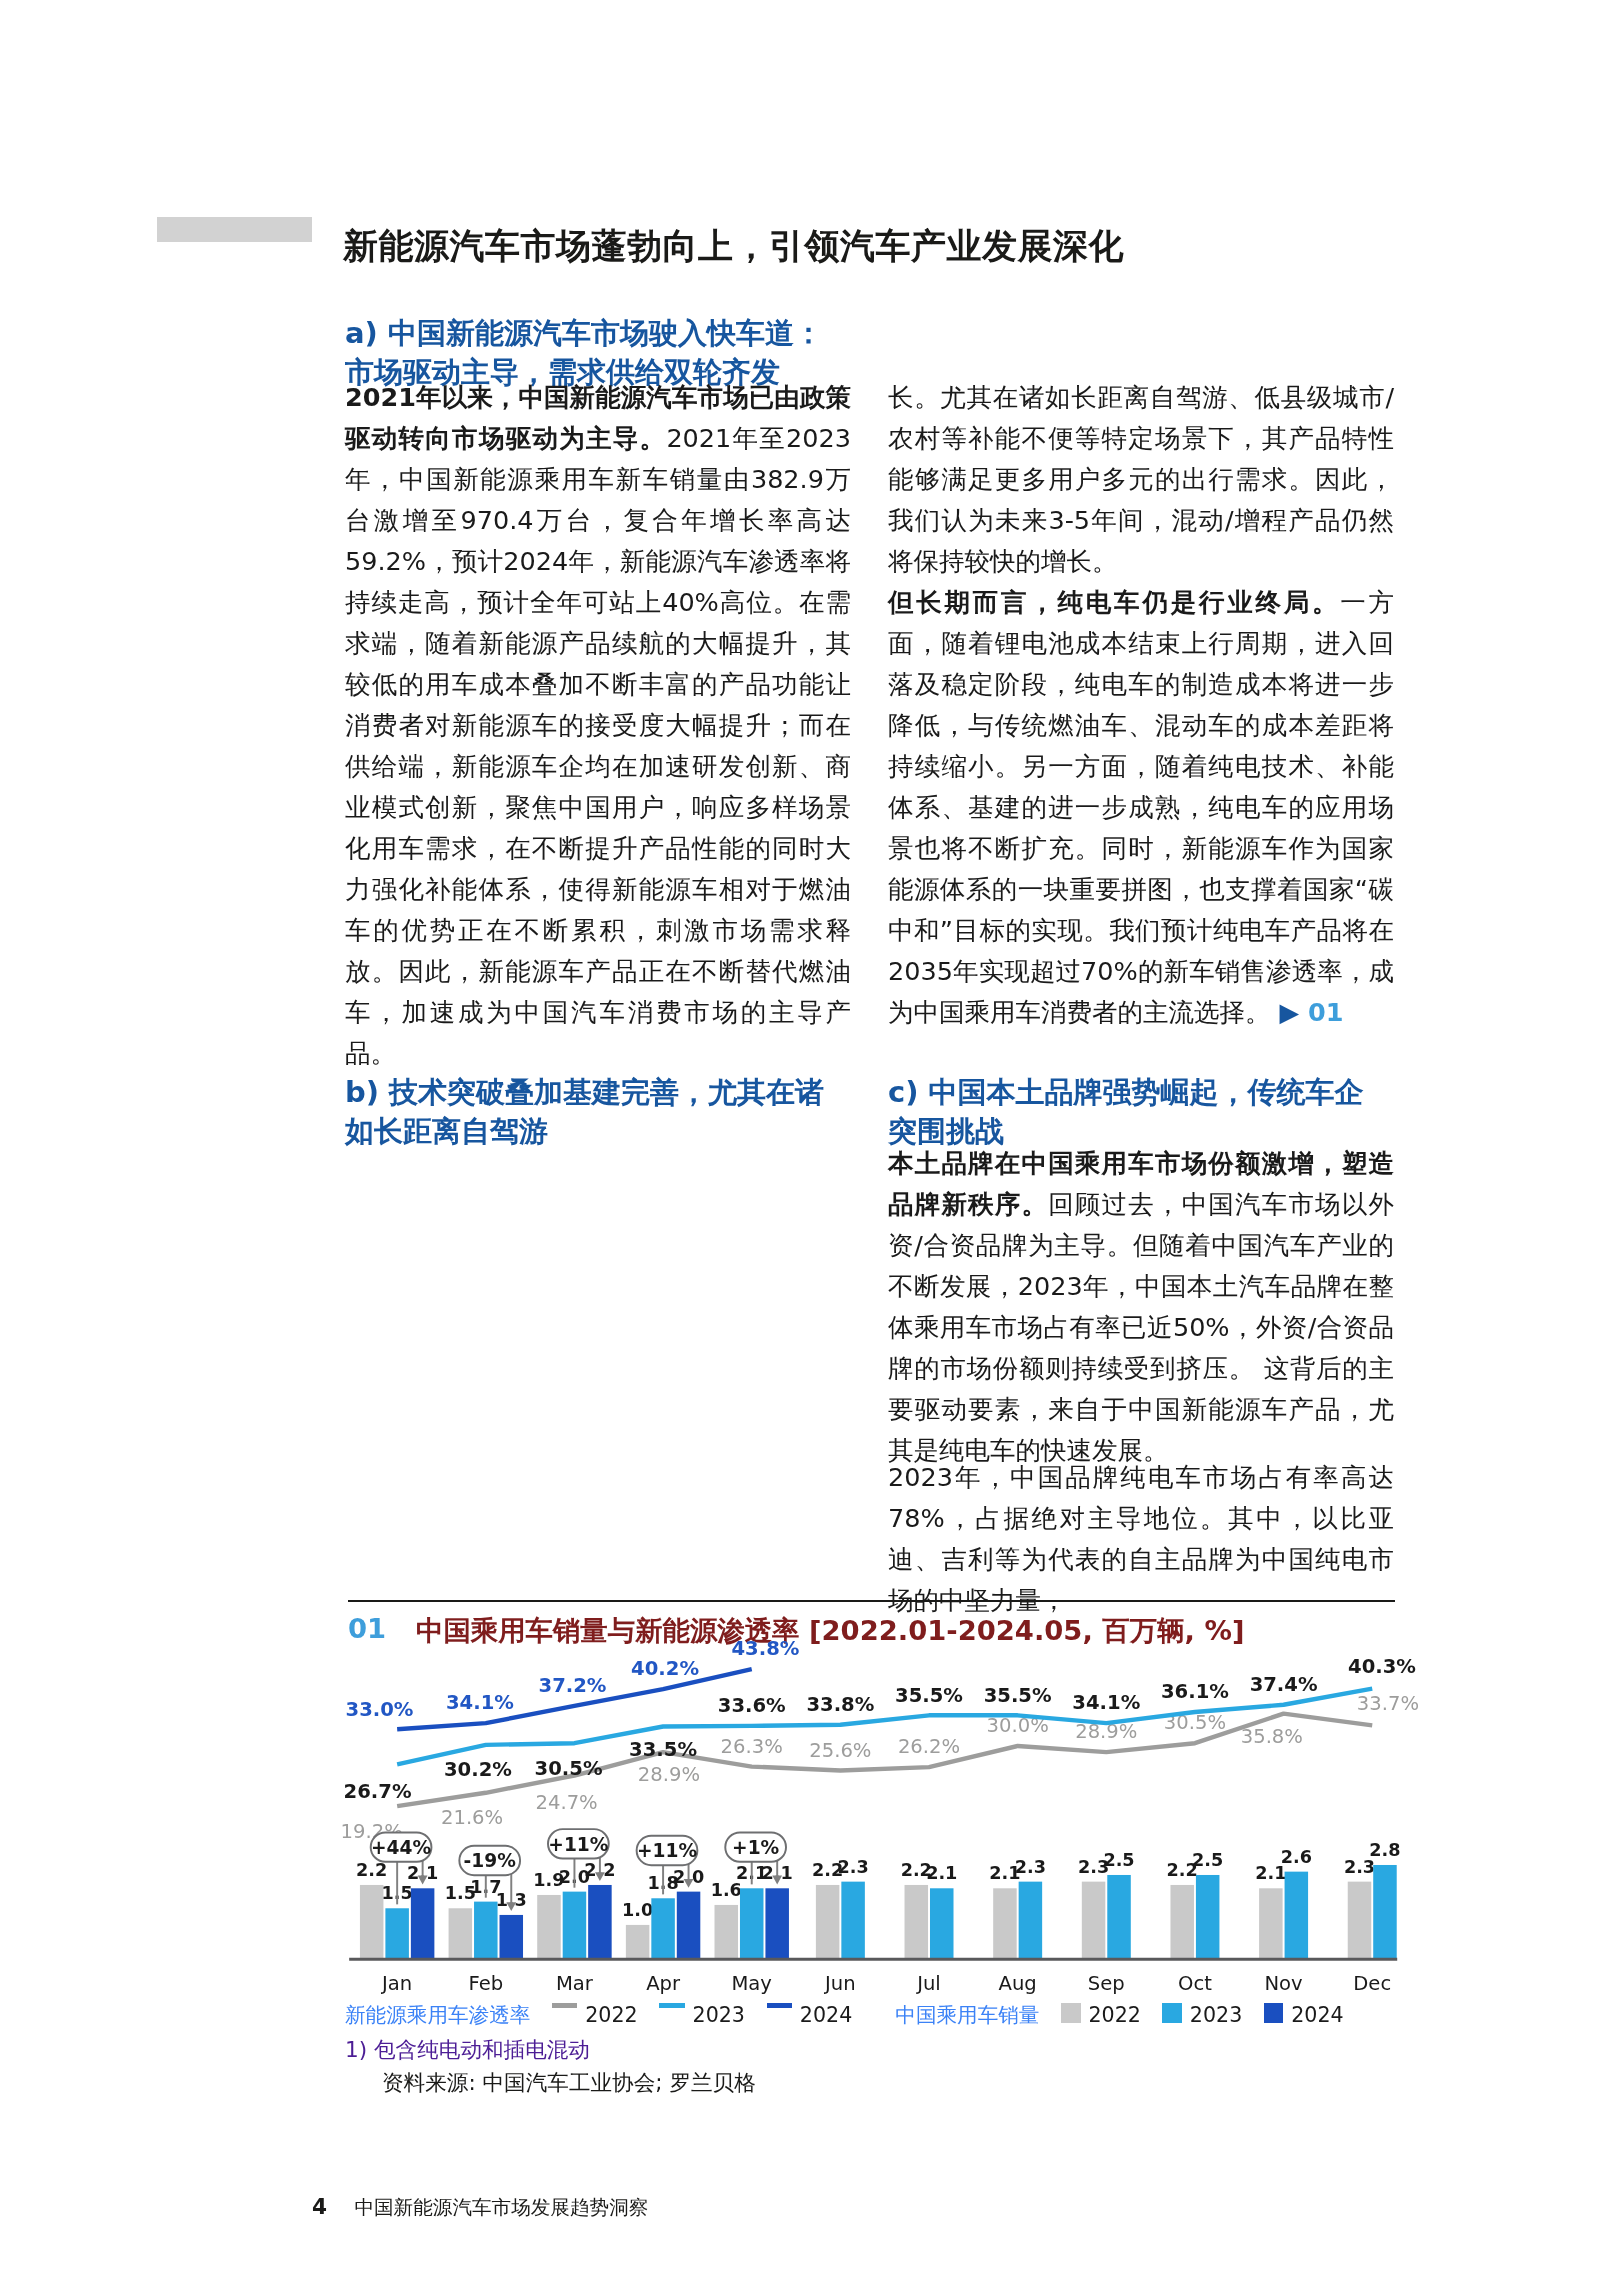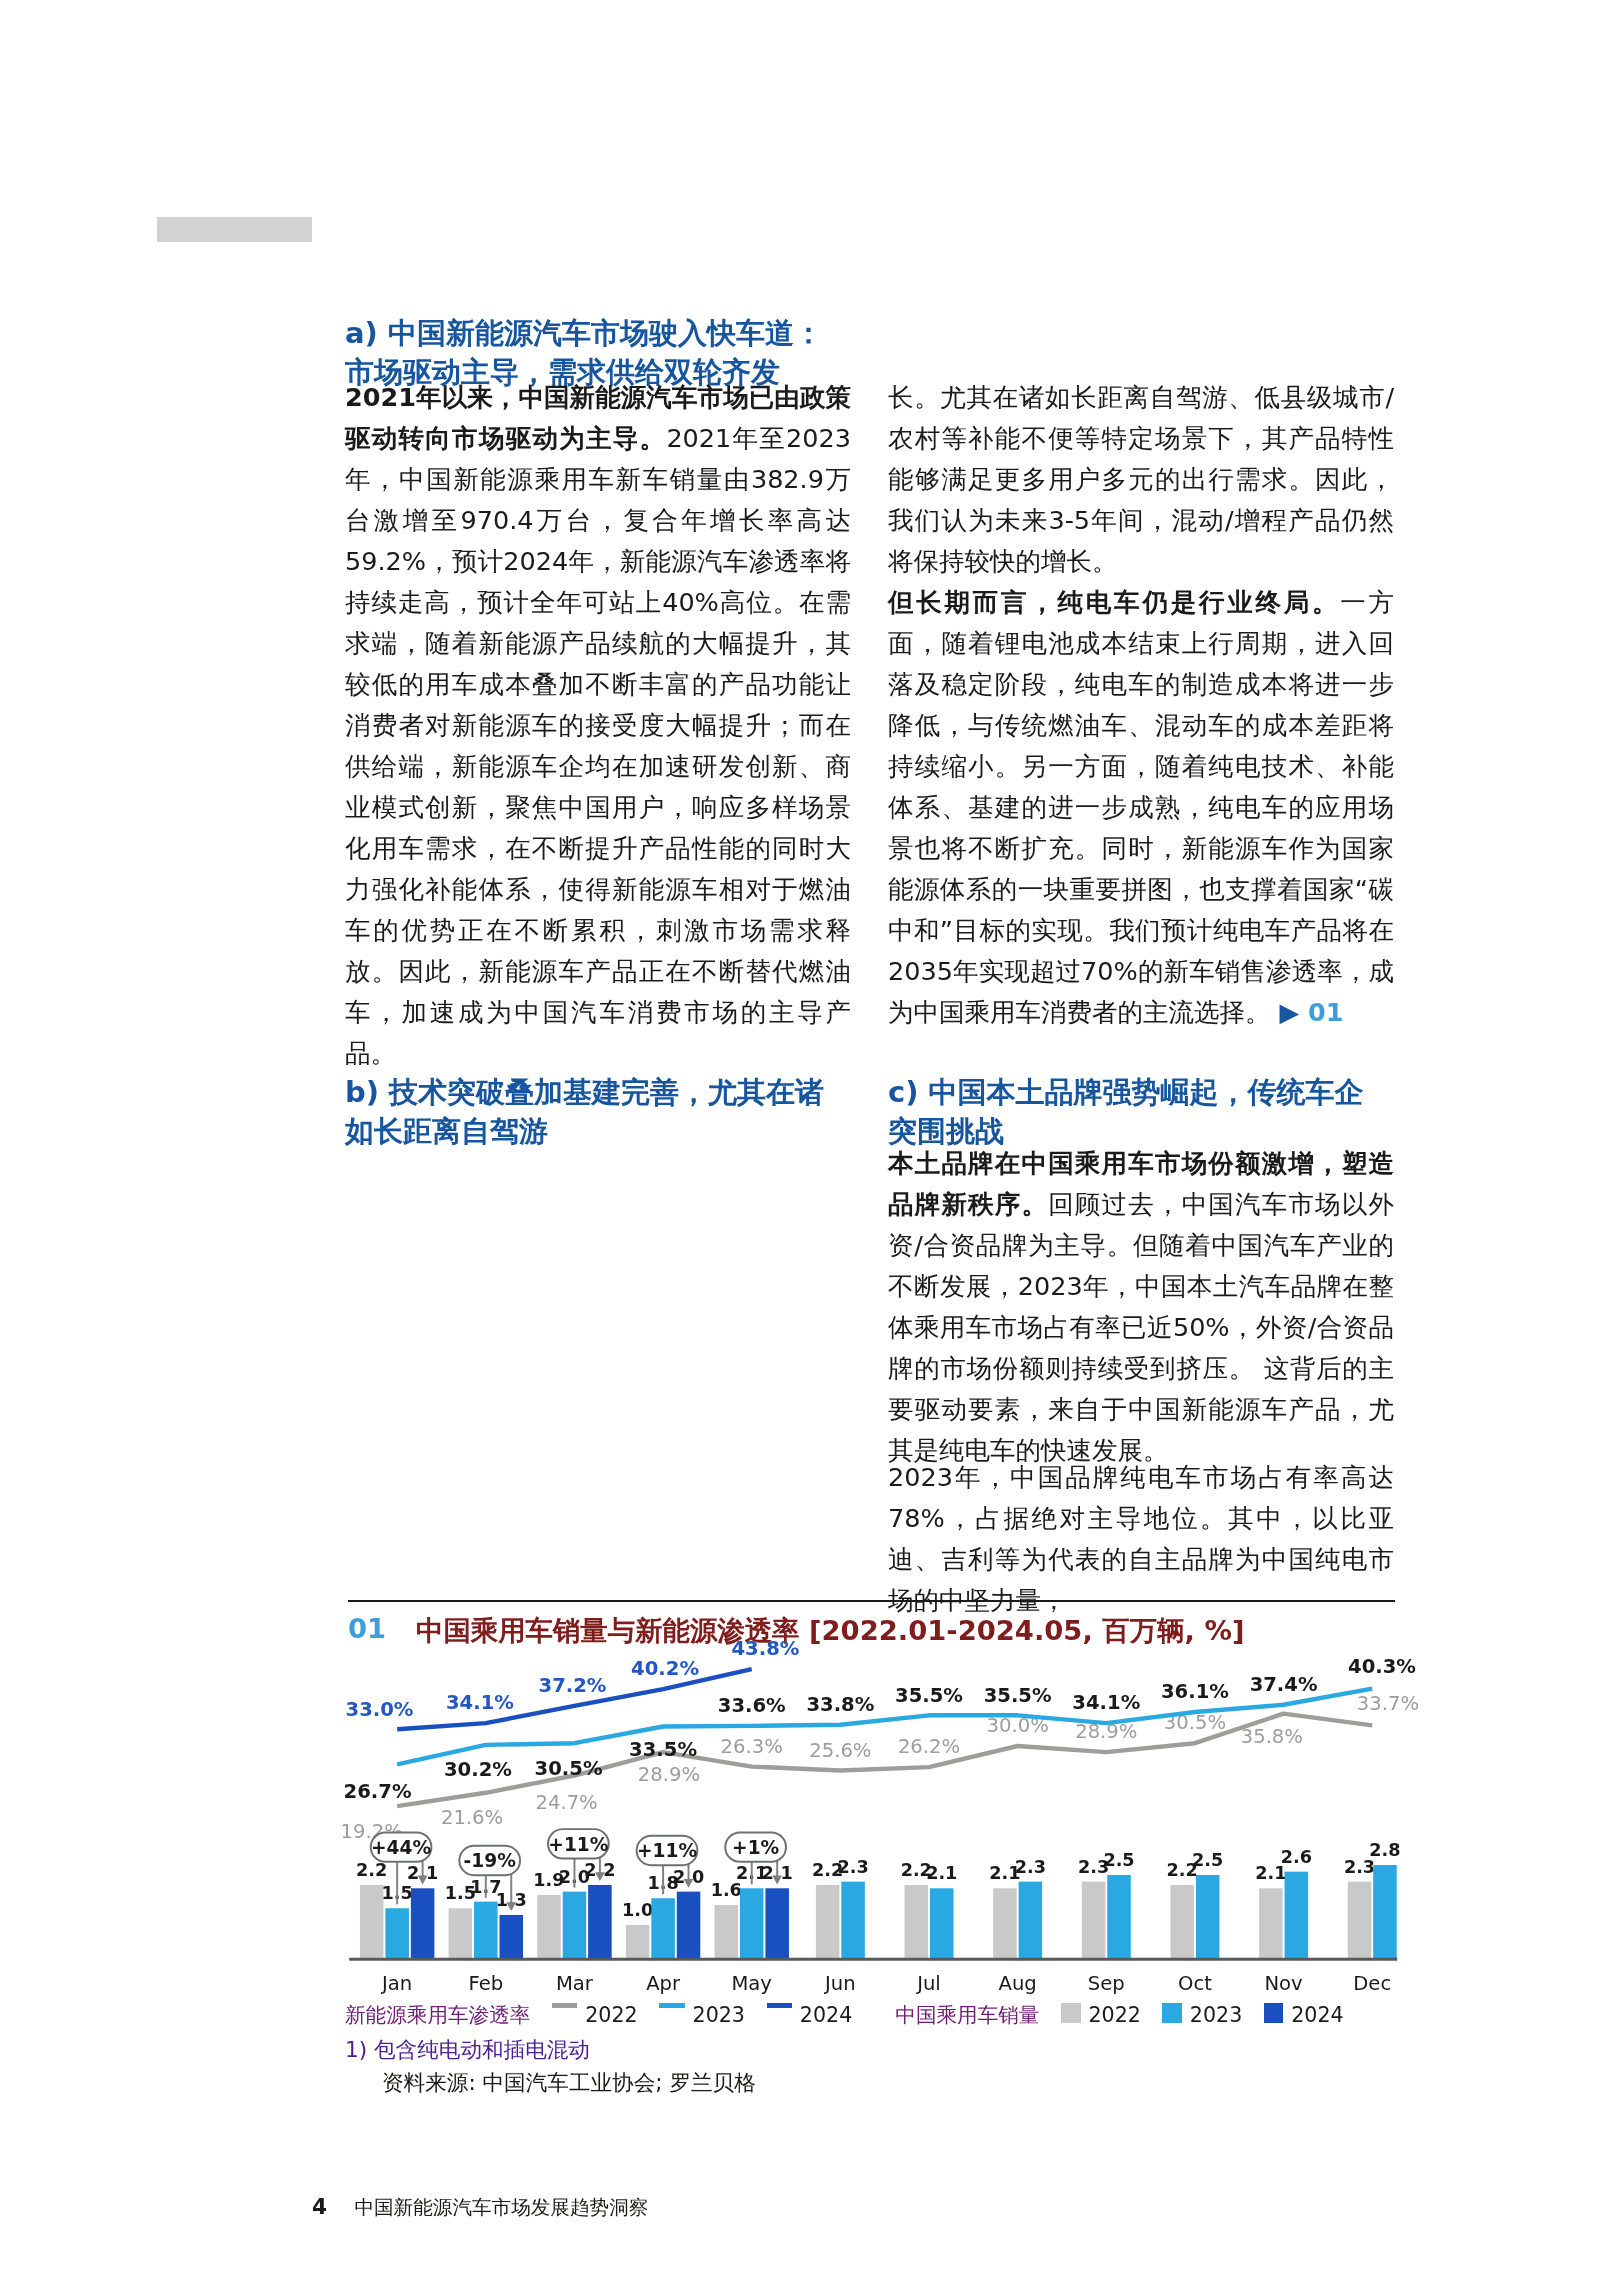--- a/index.html
+++ b/index.html
@@ -15,36 +15,37 @@
   .sec-heading{position:absolute;width:490px;font-size:29px;line-height:39px;font-weight:bold;color:#17569f;}
   .lead{font-weight:bold;}
   .ref{white-space:nowrap;font-weight:bold;}
   .ref .arrow{color:#17569f;}
   .ref .num{color:#3e9edb;}
   .chart-rule{position:absolute;left:348px;top:1600px;width:1047px;height:2px;background:#1a1a18;}
   .chart-id{position:absolute;left:348px;top:1613px;font-size:27.4px;font-weight:bold;color:#3e9edb;}
   .chart-title{position:absolute;left:416px;top:1613px;font-size:27.4px;font-weight:bold;color:#7f1d1d;}
   .chart-svg{position:absolute;left:333px;top:1635px;overflow:visible;}
   .legend{position:absolute;left:345px;top:2001px;display:flex;align-items:center;font-size:20.6px;color:#1a1a1a;white-space:nowrap;}
-  .legend .lab{color:#701a75;text-align:center;}
+  .legend .lab{color:#3b82f6;text-align:center;}
   .legend .item{display:flex;align-items:flex-start;margin-left:21.6px;}
   .legend .lsw{display:inline-block;width:25.5px;height:4.9px;margin-right:7.8px;}
   .legend .bsw{display:inline-block;width:19.6px;height:19.6px;margin-right:7.8px;}
   .legend .bars-lab{margin-left:43px;}
   .chart-footnote{position:absolute;left:345px;top:2035px;font-size:21.6px;color:#4c1d95;}
   .chart-source{position:absolute;left:382px;top:2068px;font-size:21.6px;color:#1a1a18;}
   .footer{position:absolute;left:312px;top:2194px;display:flex;align-items:baseline;font-size:19.6px;color:#1a1a18;}
   .footer .pno{font-size:21.6px;font-weight:bold;margin-right:27.4px;}
 </style>
 </head>
 <body>
 
 <div class="page">
 
   <div class="title-marker"></div>
+  <h1 class="page-title">新能源汽车市场蓬勃向上，引领汽车产业发展深化</h1>
 
   <h2 class="sec-heading" style="left:345px;top:290px;">a) 中国新能源汽车市场驶入快车道：市场驱动主导，需求供给双轮齐发</h2>
   <div class="col-block" style="left:345px;top:377px;">
     <p><span class="lead">2021年以来，中国新能源汽车市场已由政策驱动转向市场驱动为主导。</span><span>2021年至2023年，中国新能源乘用车新车销量由382.9万台激增至970.4万台，复合年增长率高达59.2%，预计2024年，新能源汽车渗透率将持续走高，预计全年可站上40%高位。在需求端，随着新能源产品续航的大幅提升，其较低的用车成本叠加不断丰富的产品功能让消费者对新能源车的接受度大幅提升；而在供给端，新能源车企均在加速研发创新、商业模式创新，聚焦中国用户，响应多样场景化用车需求，在不断提升产品性能的同时大力强化补能体系，使得新能源车相对于燃油车的优势正在不断累积，刺激市场需求释放。因此，新能源车产品正在不断替代燃油车，加速成为中国汽车消费市场的主导产品。</span></p>
   </div>
 
   <h2 class="sec-heading" style="left:345px;top:1049px;">b) 技术突破叠加基建完善，尤其在诸如长距离自驾游</h2>
 
   <div class="col-block" style="left:888px;top:377px;">
     <p>长。尤其在诸如长距离自驾游、低县级城市/农村等补能不便等特定场景下，其产品特性能够满足更多用户多元的出行需求。因此，我们认为未来3-5年间，混动/增程产品仍然将保持较快的增长。</p>

